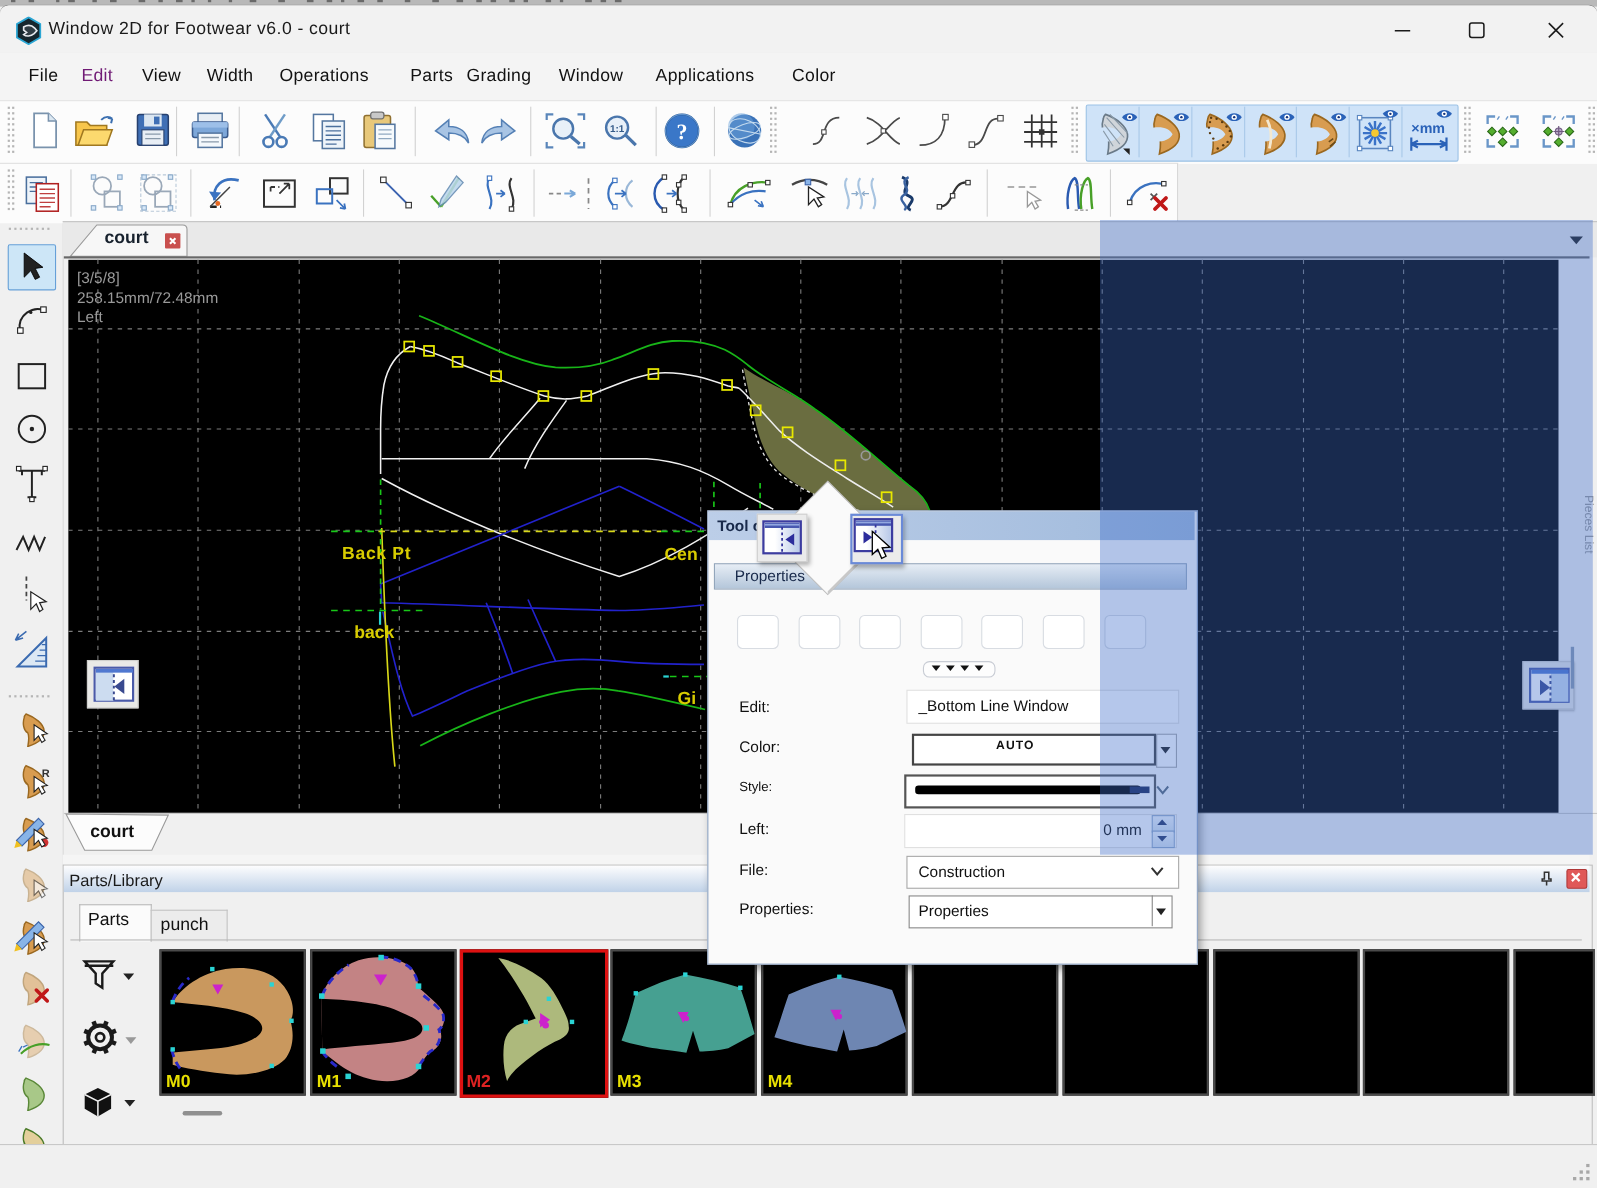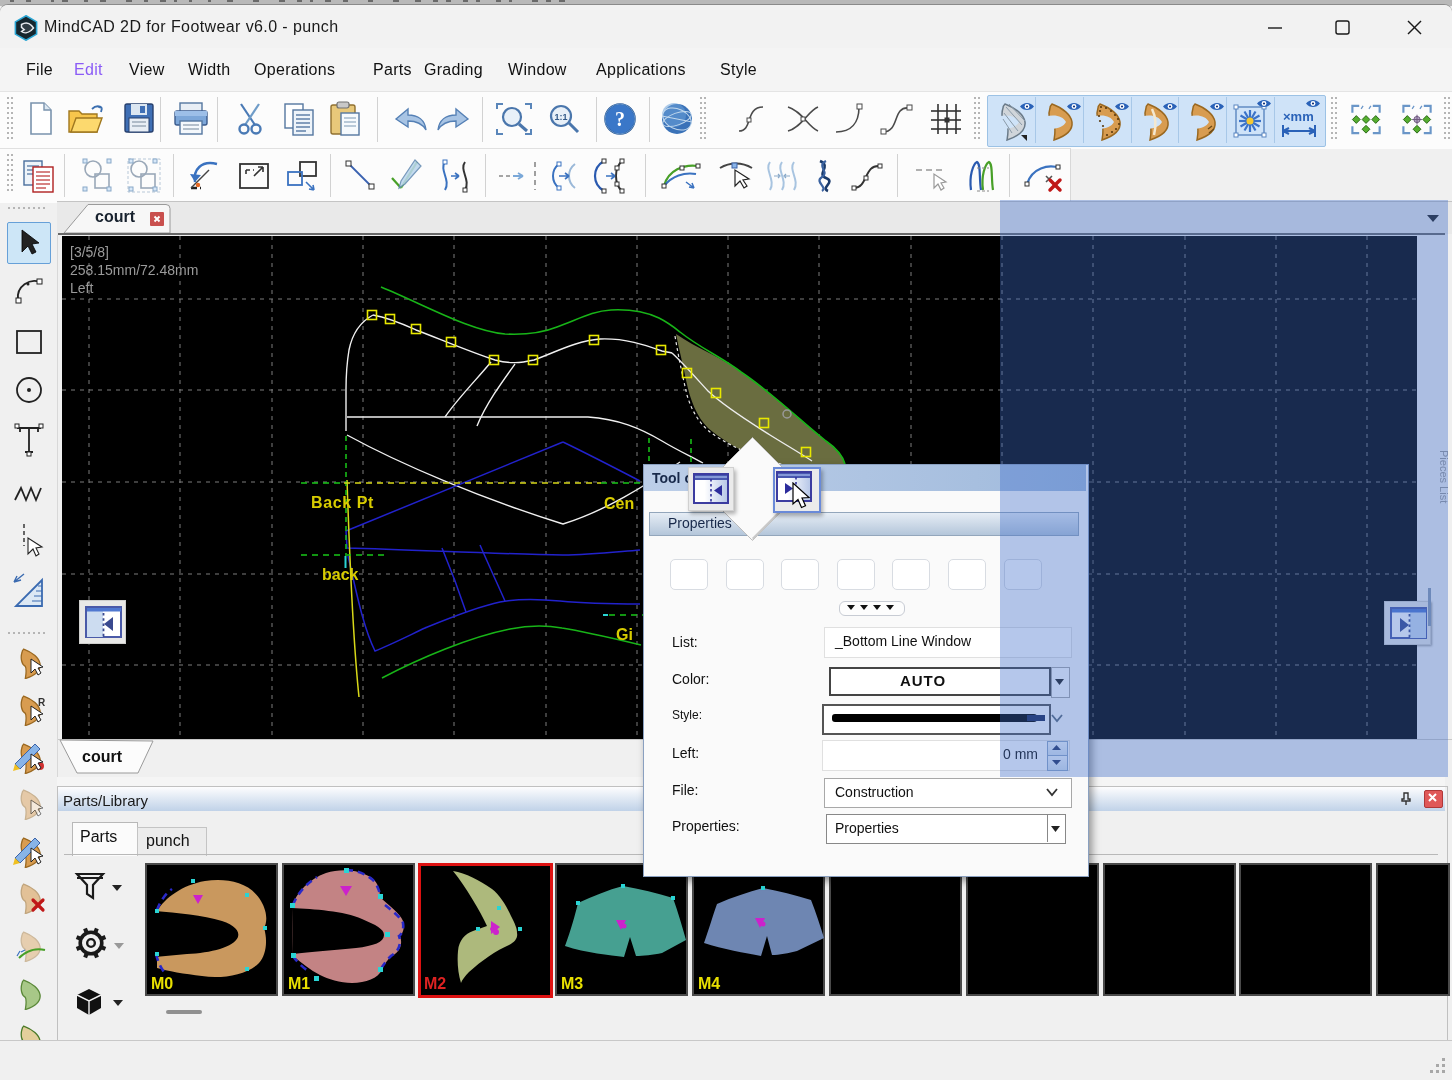--- a/index.html
+++ b/index.html
@@ -39,39 +39,39 @@
     <i class="abs" style="left:532px;top:0px;width:6px;height:2px;background:#6a6a6a;"></i>
     <i class="abs" style="left:546px;top:0px;width:5px;height:2px;background:#6a6a6a;"></i>
     <i class="abs" style="left:559px;top:0px;width:6px;height:2px;background:#6a6a6a;"></i>
 </div>
 <div class="abs" style="left:0;top:4px;width:1452px;height:1076px;background:#f0f0f0;border-top:1px solid #8a8a8a;border-radius:8px 8px 0 0;"></div>
 <div class="abs" style="left:0;top:5px;width:1452px;height:43px;background:#f2f2f2;border-radius:8px 8px 0 0;">
 <svg class="abs" style="left:13px;top:10px;" width="26" height="26" viewBox="0 0 26 26">
 <polygon points="13,0.8 23.6,6.9 23.6,19.1 13,25.2 2.4,19.1 2.4,6.9" fill="#16262e" stroke="#2ba6d4" stroke-width="1.6"></polygon>
 <path d="M8.5,9.5 C12,7.5 16,8 18.5,10.5 L20.5,13 L18,15.5 C15,18 11,18.5 8.5,16.5 L11.2,14.6 L8.5,12.4 Z" fill="#303c44" stroke="#e6e9ee" stroke-width="1.5"></path>
 </svg>
-<div class="abs" style="left:44px;top:13px;font-size:16px;letter-spacing:0.4px;color:#1a1a1a;">MindCAD 2D for Footwear v6.0 - punch</div>
+<div class="abs" style="left:44px;top:13px;font-size:16px;letter-spacing:0.4px;color:#1a1a1a;">Window 2D for Footwear v6.0 - court</div>
 <svg class="abs" style="left:1262px;top:8px;" width="180" height="30" viewBox="0 0 180 30">
 <line x1="6" y1="15" x2="20" y2="15" stroke="#1a1a1a" stroke-width="1.4"></line>
 <rect x="74" y="8" width="13" height="13" fill="none" stroke="#1a1a1a" stroke-width="1.4" rx="2"></rect>
 <line x1="146" y1="8" x2="159" y2="21" stroke="#1a1a1a" stroke-width="1.4"></line>
 <line x1="159" y1="8" x2="146" y2="21" stroke="#1a1a1a" stroke-width="1.4"></line>
 </svg>
 </div>
 <div class="abs" style="left:0;top:48px;width:1452px;height:43px;background:#f4f4f4;">
 <div class="abs" style="left:26px;top:13px;font-size:16px;letter-spacing:0.3px;color:#111;">File</div>
-<div class="abs" style="left:74px;top:13px;font-size:16px;letter-spacing:0.3px;color:#8b5cf6;">Edit</div>
+<div class="abs" style="left:74px;top:13px;font-size:16px;letter-spacing:0.3px;color:#701a75;">Edit</div>
 <div class="abs" style="left:129px;top:13px;font-size:16px;letter-spacing:0.3px;color:#111;">View</div>
 <div class="abs" style="left:188px;top:13px;font-size:16px;letter-spacing:0.3px;color:#111;">Width</div>
 <div class="abs" style="left:254px;top:13px;font-size:16px;letter-spacing:0.3px;color:#111;">Operations</div>
 <div class="abs" style="left:373px;top:13px;font-size:16px;letter-spacing:0.3px;color:#111;">Parts</div>
 <div class="abs" style="left:424px;top:13px;font-size:16px;letter-spacing:0.3px;color:#111;">Grading</div>
 <div class="abs" style="left:508px;top:13px;font-size:16px;letter-spacing:0.3px;color:#111;">Window</div>
 <div class="abs" style="left:596px;top:13px;font-size:16px;letter-spacing:0.3px;color:#111;">Applications</div>
-<div class="abs" style="left:720px;top:13px;font-size:16px;letter-spacing:0.3px;color:#111;">Style</div>
+<div class="abs" style="left:720px;top:13px;font-size:16px;letter-spacing:0.3px;color:#111;">Color</div>
 </div>
 <div class="abs" style="left:0;top:91px;width:1452px;height:57px;background:#fcfcfc;border-top:1px solid #e4e4e4;">
 </div>
 <i class="abs" style="left:7px;top:97px;width:2px;height:2px;background:#b5b5b5;"></i>
 <i class="abs" style="left:7px;top:102px;width:2px;height:2px;background:#b5b5b5;"></i>
 <i class="abs" style="left:7px;top:107px;width:2px;height:2px;background:#b5b5b5;"></i>
 <i class="abs" style="left:7px;top:112px;width:2px;height:2px;background:#b5b5b5;"></i>
 <i class="abs" style="left:7px;top:117px;width:2px;height:2px;background:#b5b5b5;"></i>
 <i class="abs" style="left:7px;top:122px;width:2px;height:2px;background:#b5b5b5;"></i>
 <i class="abs" style="left:7px;top:127px;width:2px;height:2px;background:#b5b5b5;"></i>
@@ -989,26 +989,26 @@
 <div class="abs" style="left:892px;top:559px;width:36px;height:29px;background:#fff;border:1px solid #d8dce2;border-radius:5px;z-index:41;"></div>
 <div class="abs" style="left:948px;top:559px;width:36px;height:29px;background:#fff;border:1px solid #d8dce2;border-radius:5px;z-index:41;"></div>
 <div class="abs" style="left:1004px;top:559px;width:36px;height:29px;background:#fff;border:1px solid #d8dce2;border-radius:5px;z-index:41;"></div>
 <div class="abs" style="left:839px;top:601px;width:64px;height:13px;background:#fdfdfd;border:1px solid #c8ccd4;border-radius:6px;z-index:41;"></div>
 <svg class="abs" style="left:839px;top:601px;z-index:41;" width="64" height="13" viewBox="0 0 64 13">
     <polygon points="8,4 16,4 12,9" fill="#111"></polygon>
     <polygon points="21,4 29,4 25,9" fill="#111"></polygon>
     <polygon points="34,4 42,4 38,9" fill="#111"></polygon>
     <polygon points="47,4 55,4 51,9" fill="#111"></polygon>
   </svg>
-<div class="abs" style="left:672px;top:634px;font-size:14px;color:#101010;z-index:41;">List:</div>
+<div class="abs" style="left:672px;top:634px;font-size:14px;color:#101010;z-index:41;">Edit:</div>
 <div class="abs" style="left:824px;top:627px;width:246px;height:29px;background:#fff;border:1px solid #e0e0e0;z-index:41;"></div>
 <div class="abs" style="left:835px;top:633px;font-size:14px;color:#101010;z-index:41;">_Bottom Line Window</div>
 <div class="abs" style="left:672px;top:671px;font-size:14px;color:#101010;z-index:41;">Color:</div>
 <div class="abs" style="left:829px;top:667px;width:218px;height:25px;background:#fff;border:2px solid #444;z-index:41;"></div>
-<div class="abs" style="left:829px;top:672px;width:188px;text-align:center;font-size:15px;font-weight:bold;color:#101010;letter-spacing:1px;z-index:41;">AUTO</div>
+<div class="abs" style="left:829px;top:672px;width:188px;text-align:center;font-size:11px;font-weight:bold;color:#101010;letter-spacing:1px;z-index:41;">AUTO</div>
 <div class="abs" style="left:1051px;top:667px;width:17px;height:29px;background:#fff;border:1px solid #aaa;z-index:41;"></div>
 <svg class="abs" style="left:1051px;top:677px;z-index:41;" width="17" height="10" viewBox="0 0 17 10">
     <polygon points="4,2 13,2 8.5,8" fill="#222"></polygon>
   </svg>
 <div class="abs" style="left:672px;top:708px;font-size:12px;color:#101010;z-index:41;">Style:</div>
 <div class="abs" style="left:822px;top:704px;width:225px;height:27px;background:#fff;border:2px solid #555;z-index:41;"></div>
 <div class="abs" style="left:832px;top:714px;width:205px;height:8px;background:#000;border-radius:3px;z-index:41;"></div>
 <div class="abs" style="left:1027px;top:715px;width:18px;height:6px;background:#1a2a5a;z-index:41;"></div>
 <svg class="abs" style="left:1048px;top:710px;z-index:41;" width="18" height="16" viewBox="0 0 18 16">
     <path d="M4,5 L9,11 L14,5" fill="none" stroke="#5a6a7a" stroke-width="1.8"></path>

